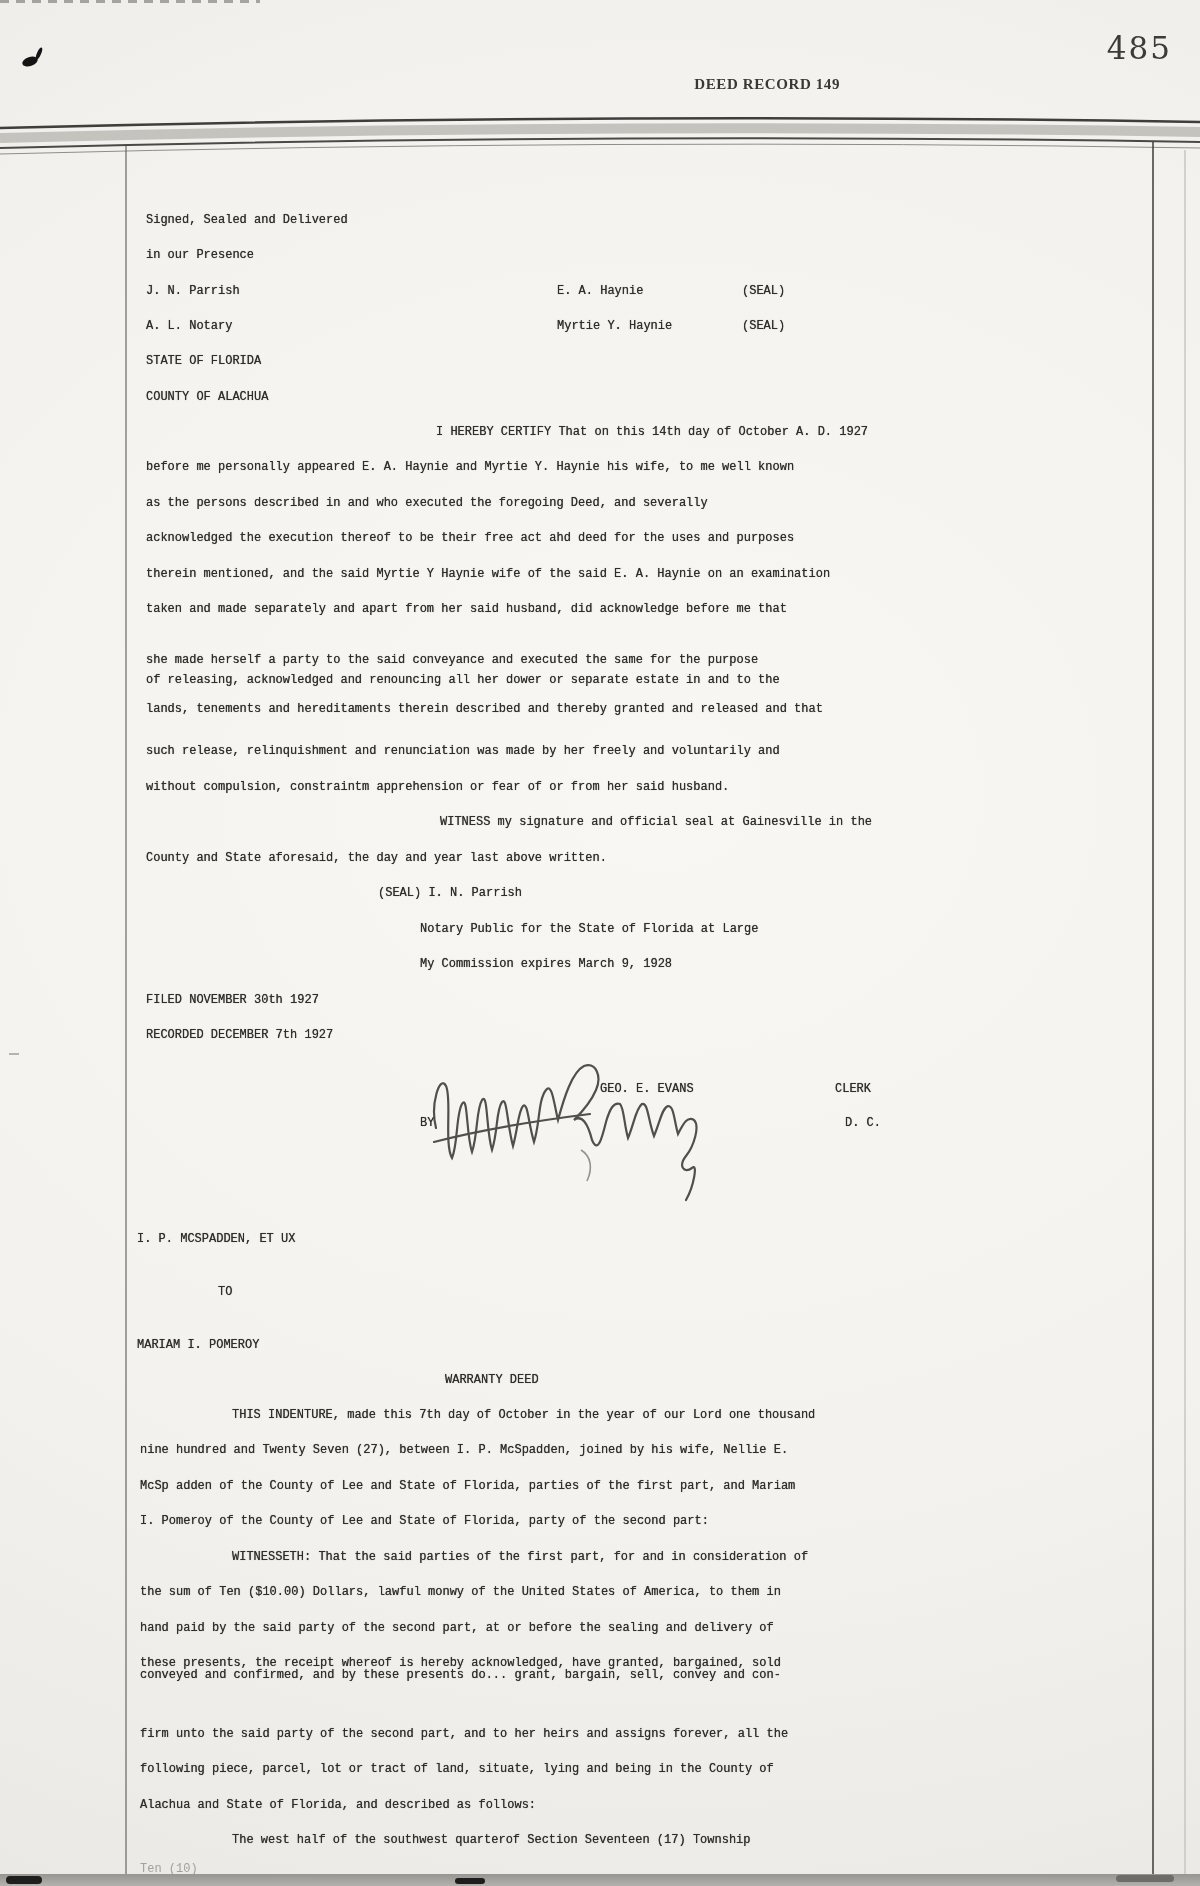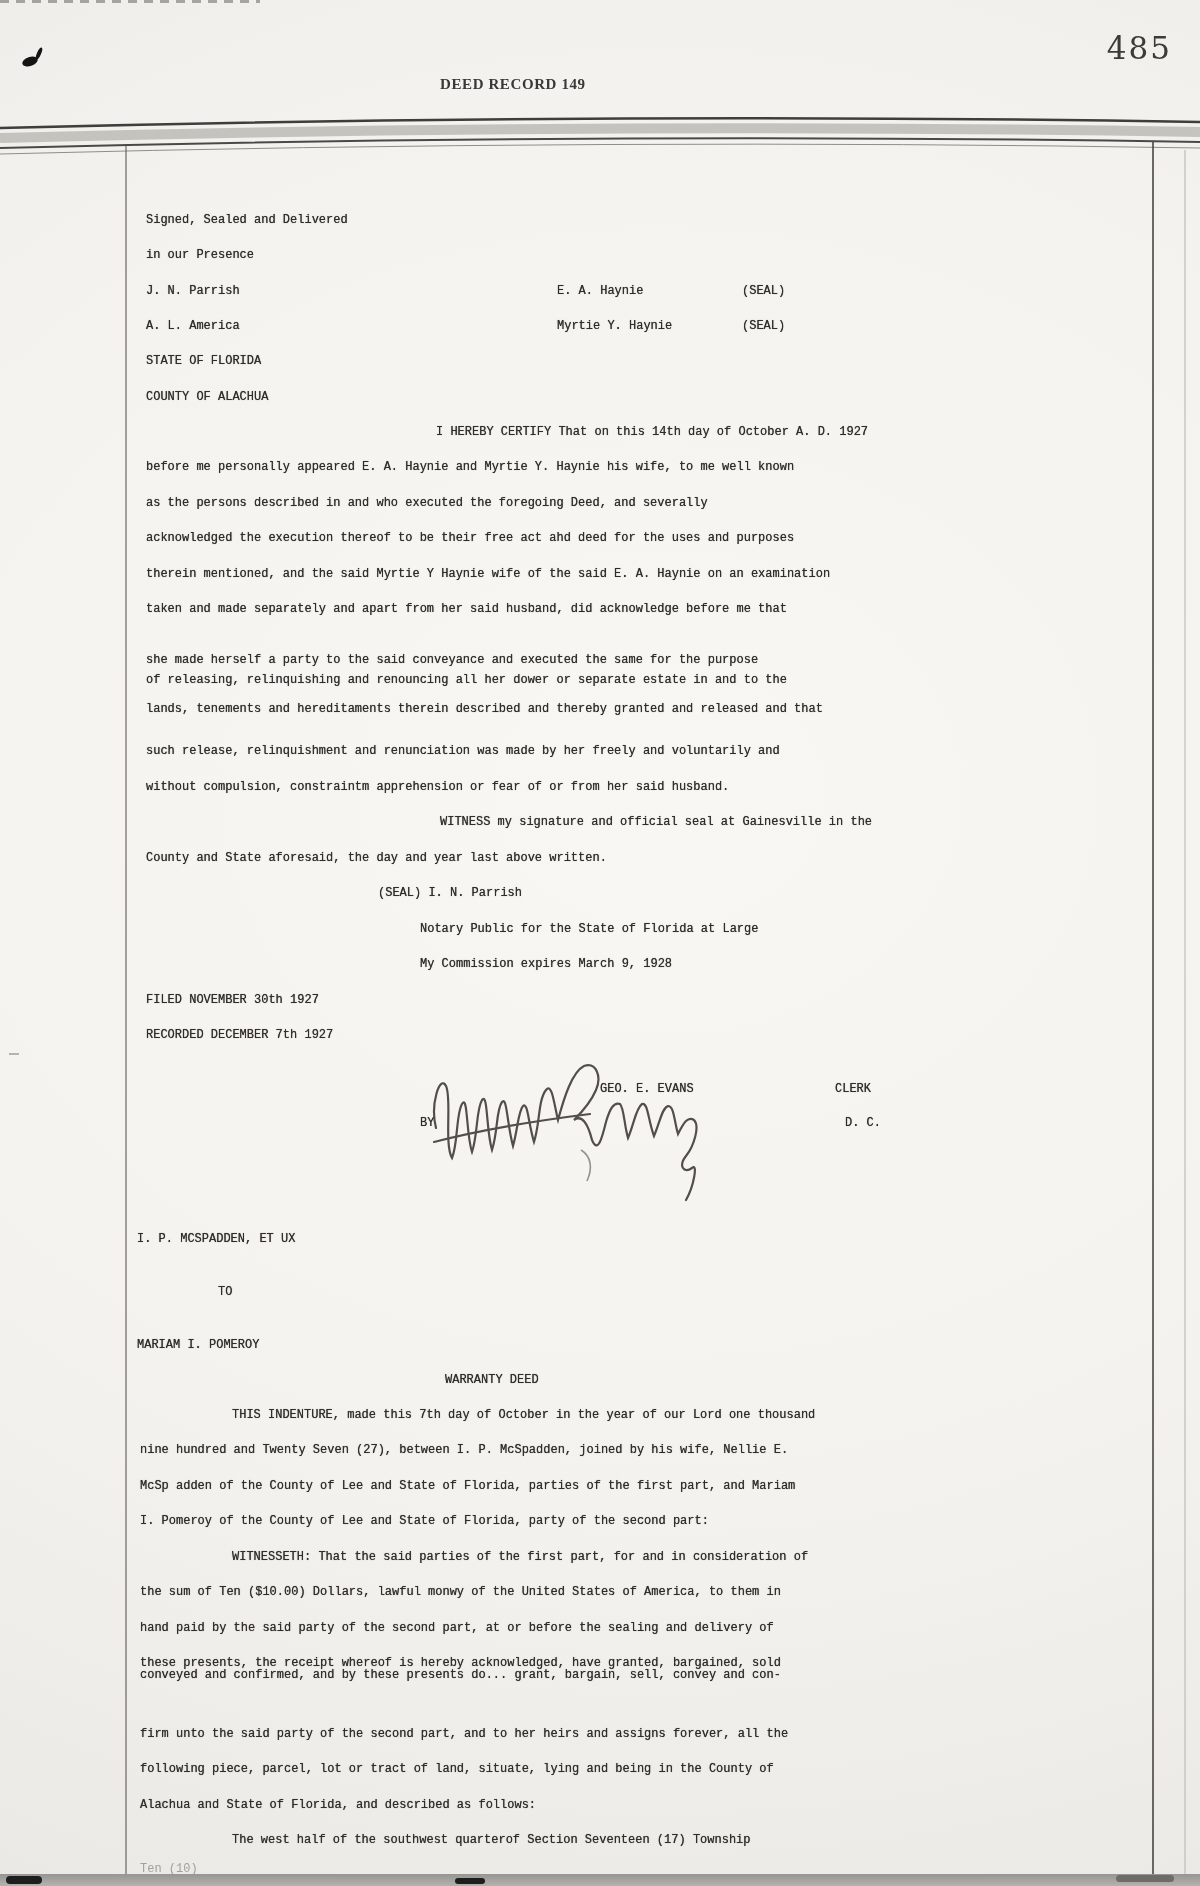--- a/index.html
+++ b/index.html
@@ -16,21 +16,21 @@
     text-shadow:0 0 0.7px rgba(47,45,42,0.85);
   }
   .tw.faded{color:#a3a19b;text-shadow:none;}
   
   .page-number{
     position:absolute;top:30px;right:28px;
     font-family:"DejaVu Serif","Liberation Serif",serif;
     font-size:31px;color:#3d3b38;letter-spacing:2px;text-align:right;
   }
   .ledger-title{
-    position:absolute;top:76px;left:440px;width:400px;text-align:left;
+    position:absolute;top:76px;left:440px;width:400px;text-align:right;
     font-family:"Liberation Serif","DejaVu Serif",serif;font-weight:bold;
     font-size:15px;color:#3a3836;letter-spacing:0.6px;
   }
   .rule-v-left{position:absolute;left:125px;top:146px;width:2px;height:1730px;background:rgba(92,90,86,0.55);}
   .rule-v-right{position:absolute;left:1152px;top:142px;width:2px;height:1744px;background:rgba(72,70,66,0.8);}
   .page-edge-right{position:absolute;left:1184px;top:150px;width:2px;height:1726px;background:rgba(190,188,182,0.6);}
   .top-dashes{
     position:absolute;left:0;top:0;width:260px;height:3px;opacity:.45;
     background:repeating-linear-gradient(90deg,#4a4846 0 9px,transparent 9px 16px);
   }
@@ -66,35 +66,35 @@
 <div class="rule-v-right"></div>
 <div class="page-edge-right"></div>
 
 <div class="tw" style="left:146px;top:209px">Signed, Sealed and Delivered</div>
 <div class="tw" style="left:146px;top:244px">in our Presence</div>
 
 <div class="tw" style="left:146px;top:280px">J. N. Parrish</div>
 <div class="tw" style="left:557px;top:280px">E. A. Haynie</div>
 <div class="tw" style="left:742px;top:280px">(SEAL)</div>
 
-<div class="tw" style="left:146px;top:315px">A. L. America</div>
+<div class="tw" style="left:146px;top:315px">A. L. Notary</div>
 <div class="tw" style="left:557px;top:315px">Myrtie Y. Haynie</div>
 <div class="tw" style="left:742px;top:315px">(SEAL)</div>
 
 <div class="tw" style="left:146px;top:350px">STATE OF FLORIDA</div>
 <div class="tw" style="left:146px;top:386px">COUNTY OF ALACHUA</div>
 
 <div class="tw" style="left:436px;top:421px">I HEREBY CERTIFY That on this 14th day of October A. D. 1927</div>
 <div class="tw" style="left:146px;top:456px">before me personally appeared E. A. Haynie and Myrtie Y. Haynie his wife, to me well known</div>
 <div class="tw" style="left:146px;top:492px">as the persons described in and who executed the foregoing Deed, and severally</div>
 <div class="tw" style="left:146px;top:527px">acknowledged the execution thereof to be their free act ahd deed for the uses and purposes</div>
 <div class="tw" style="left:146px;top:563px">therein mentioned, and the said Myrtie Y Haynie wife of the said E. A. Haynie on an examination</div>
 <div class="tw" style="left:146px;top:598px">taken and made separately and apart from her said husband, did acknowledge before me that</div>
 <div class="tw" style="left:146px;top:649px">she made herself a party to the said conveyance and executed the same for the purpose</div>
-<div class="tw" style="left:146px;top:669px">of releasing, relinquishing and renouncing all her dower or separate estate in and to the</div>
+<div class="tw" style="left:146px;top:669px">of releasing, acknowledged and renouncing all her dower or separate estate in and to the</div>
 <div class="tw" style="left:146px;top:698px">lands, tenements and hereditaments therein described and thereby granted and released and that</div>
 <div class="tw" style="left:146px;top:740px">such release, relinquishment and renunciation was made by her freely and voluntarily and</div>
 <div class="tw" style="left:146px;top:776px">without compulsion, constraintm apprehension or fear of or from her said husband.</div>
 
 <div class="tw" style="left:440px;top:811px">WITNESS my signature and official seal at Gainesville in the</div>
 <div class="tw" style="left:146px;top:847px">County and State aforesaid, the day and year last above written.</div>
 
 <div class="tw" style="left:378px;top:882px">(SEAL) I. N. Parrish</div>
 <div class="tw" style="left:420px;top:918px">Notary Public for the State of Florida at Large</div>
 <div class="tw" style="left:420px;top:953px">My Commission expires March 9, 1928</div>

